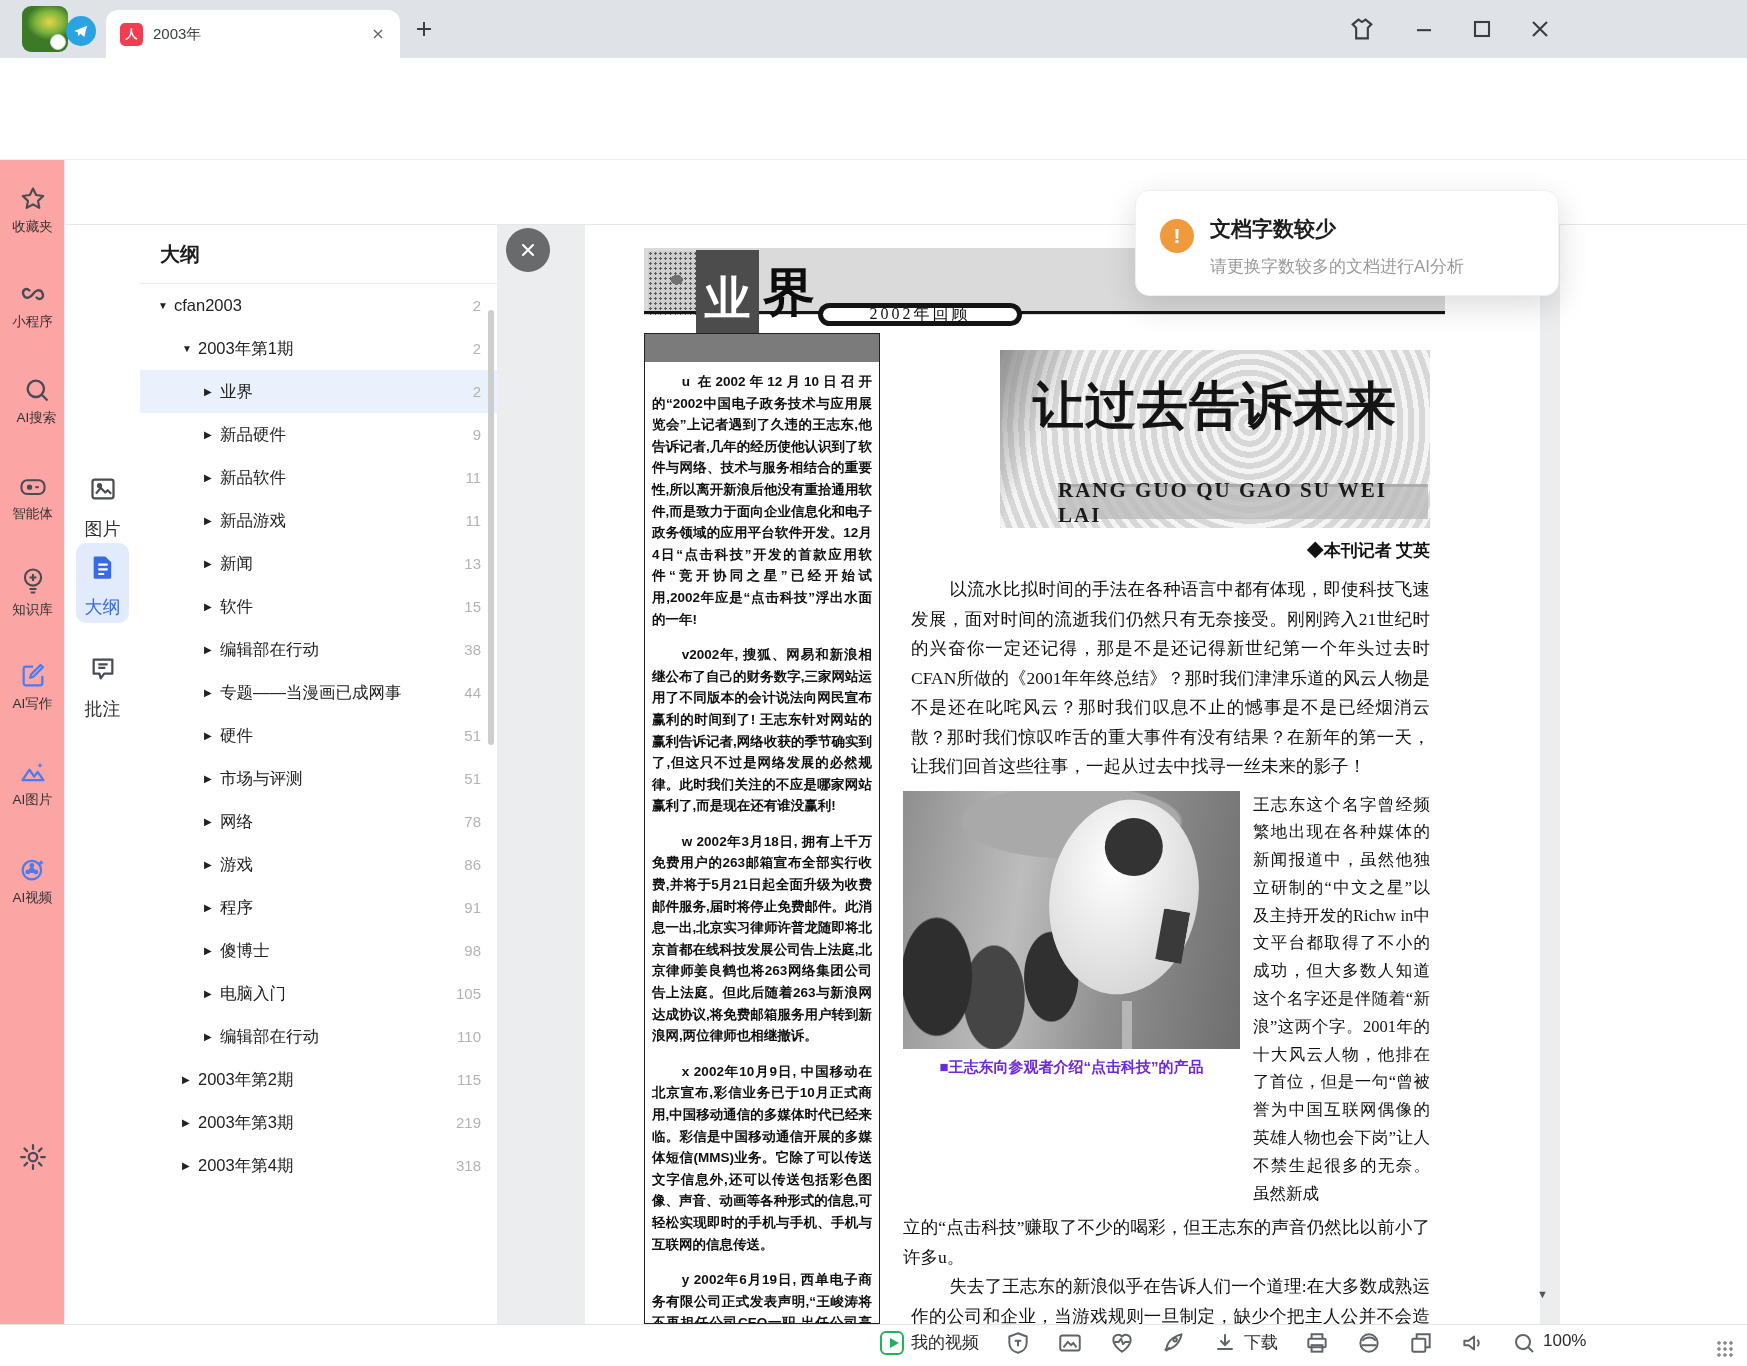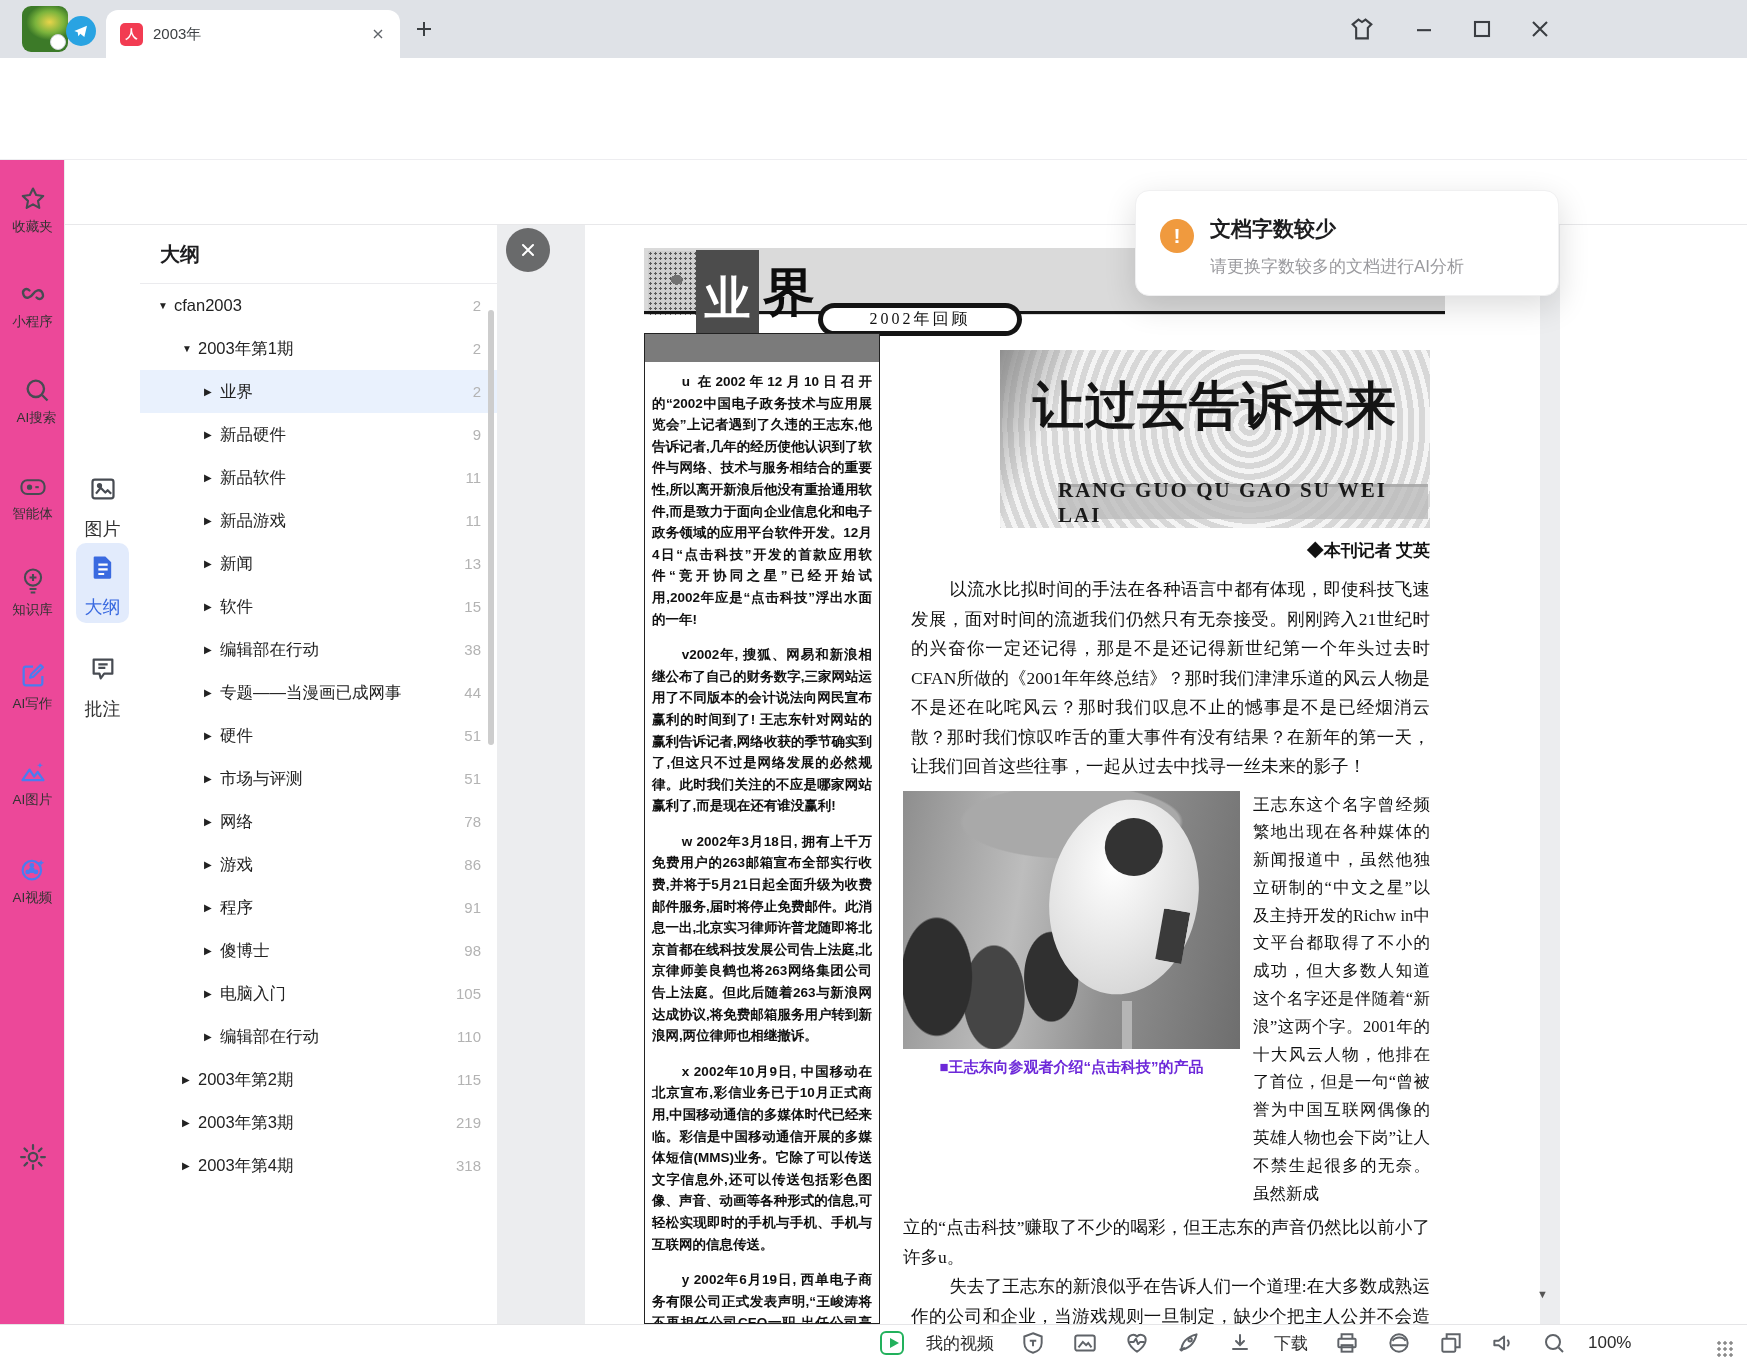--- a/index.html
+++ b/index.html
@@ -72,21 +72,21 @@
   .mico.bulb::after { content:"+"; position:absolute; left:4px; top:-1px; font-size:13px; color:#333; }
   .mico.map::after { content:""; position:absolute; left:3px; top:3px; width:9px; height:2px; background:#333;
           box-shadow:0 4px 0 #333, 0 8px 0 #333; }
   .aimode { position:absolute; right:268px; top:121px; display:flex; align-items:center; gap:9px; font-size:17px; color:#2b2b2b; }
   .helpc { width:19px; height:19px; border-radius:50%; border:1.5px solid #9aa0a6; color:#9aa0a6; font-size:12px;
            display:flex; align-items:center; justify-content:center; }
   .toggle { position:absolute; right:200px; top:121px; width:38px; height:22px; border-radius:11px; background:#0cc05c; }
   .toggle::after { content:""; position:absolute; right:2px; top:2px; width:18px; height:18px; border-radius:50%; background:#fff; }
 
   
-  .sidebar { position:absolute; left:0; top:160px; width:65px; height:1164px; background:#ec4899; border-right:1px solid #ececee; }
+  .sidebar { position:absolute; left:0; top:160px; width:65px; height:1164px; background:#fca5a5; border-right:1px solid #ececee; }
   .sbitem { position:absolute; left:0; width:65px; text-align:center; color:#333; }
   .sbitem .lbl { font-size:13.5px; margin-top:5px; display:block; }
   .sbitem svg { margin:0 auto; color:#474b52; }
   .sbitem.blue svg { color:#4a7cf0; }
 
   
   .pdftb { position:absolute; left:65px; top:160px; width:1682px; height:65px; background:#fff; border-bottom:1px solid #e8e8ea; }
   .ptico { position:absolute; top:180px; color:#4a4d52; }
   .ptext { position:absolute; font-size:16px; color:#333; top:183px; }
   .caret-d { position:absolute; width:0; height:0; border-left:5px solid transparent; border-right:5px solid transparent;
@@ -128,21 +128,21 @@
   .page { position:absolute; left:585px; top:225px; width:955px; height:1099px; background:#fff; overflow:hidden;
           font-family:"Liberation Serif", serif; color:#111; }
   .banner { position:absolute; left:59px; top:23px; width:801px; height:67px; background:#dadada; }
   .frag { position:absolute; left:63px; top:26px; width:48px; height:64px;
           background:radial-gradient(10px 8px at 60% 45%, #707070 60%, transparent 61%),
                      radial-gradient(#5a5a5a 1px, transparent 1.2px), #cfcfcf; background-size:auto,5px 5px; }
   .yeblock { position:absolute; left:111px; top:25px; width:63px; height:97px; background:#4c4c4c; color:#fff;
              font-size:46px; font-weight:900; display:flex; align-items:center; justify-content:center; }
   .jiechar { position:absolute; left:178px; top:33px; font-size:52px; font-weight:900; color:#0d0d0d; }
   .hline { position:absolute; left:59px; top:86px; width:801px; height:3px; background:#141414; }
-  .tagpill { position:absolute; left:233px; top:78px; width:204px; height:33px; background:#141414; border-radius:17px; }
+  .tagpill { position:absolute; left:233px; top:78px; width:204px; height:23px; background:#141414; border-radius:17px; }
   .tagpill .inner { position:absolute; left:5px; top:5px; right:5px; bottom:5px; background:#fff; border-radius:12px;
              font-size:16px; display:flex; align-items:center; justify-content:center; letter-spacing:3px; }
   .tlbox { position:absolute; left:59px; top:108px; width:236px; height:991px; border:1px solid #222; background:#fff; overflow:hidden; }
   .tlhead { height:28px; background:#7b7b7b; }
   .tlwrap { padding:9px 7px; font-family:"Liberation Sans", sans-serif; font-weight:600; font-size:13.5px;
             line-height:21.6px; color:#101010; text-align:justify; }
   .tl { text-indent:2.2em; margin-bottom:14px; }
   .article { position:absolute; left:318px; top:125px; width:527px; }
   .titleimg { position:relative; margin-left:97px; width:430px; height:178px; overflow:hidden;
           background:repeating-radial-gradient(circle at 58% 42%, #f4f4f4 0 5px, #d7d7d7 5px 11px); }
@@ -181,21 +181,21 @@
   .notice { position:absolute; left:1135px; top:190px; width:424px; height:106px; background:#fff; border-radius:14px;
             border:1px solid #f0f0f1; box-shadow:0 10px 32px rgba(0,0,0,.14); z-index:50; }
   .ncirc { position:absolute; left:24px; top:28px; width:34px; height:34px; border-radius:50%; background:#f09a3e;
            color:#fff; font-size:21px; font-weight:bold; display:flex; align-items:center; justify-content:center; }
   .ntitle { position:absolute; left:74px; top:24px; font-size:21px; font-weight:bold; color:#1d1d1f; }
   .nmsg { position:absolute; left:74px; top:64px; font-size:17px; color:#9a9a9e; }
 
   
   .bottombar { position:absolute; left:0; top:1324px; width:1747px; height:42px; background:#fff; border-top:1px solid #e5e5e7; }
   .bbrow { position:absolute; left:880px; top:1330px; display:flex; align-items:center; gap:26px; color:#5f6368; }
-  .bbitem { display:flex; align-items:center; gap:22px; font-size:17px; color:#2b2b2b; }
+  .bbitem { display:flex; gap:7px; font-size:17px; color:#2b2b2b; }
   .playico { width:24px; height:24px; border:2px solid #22b15c; border-radius:6px; position:relative; }
   .playico::after { content:""; position:absolute; left:8px; top:5px; width:0; height:0;
         border-left:9px solid #22b15c; border-top:5.5px solid transparent; border-bottom:5.5px solid transparent; }
   .grip { position:absolute; left:1716px; top:1340px; width:18px; height:18px;
         background:radial-gradient(#8a8a8a 1.5px, transparent 1.8px); background-size:6px 6px; }
 </style>
 </head>
 <body>
 
 <div class="titlebar">

